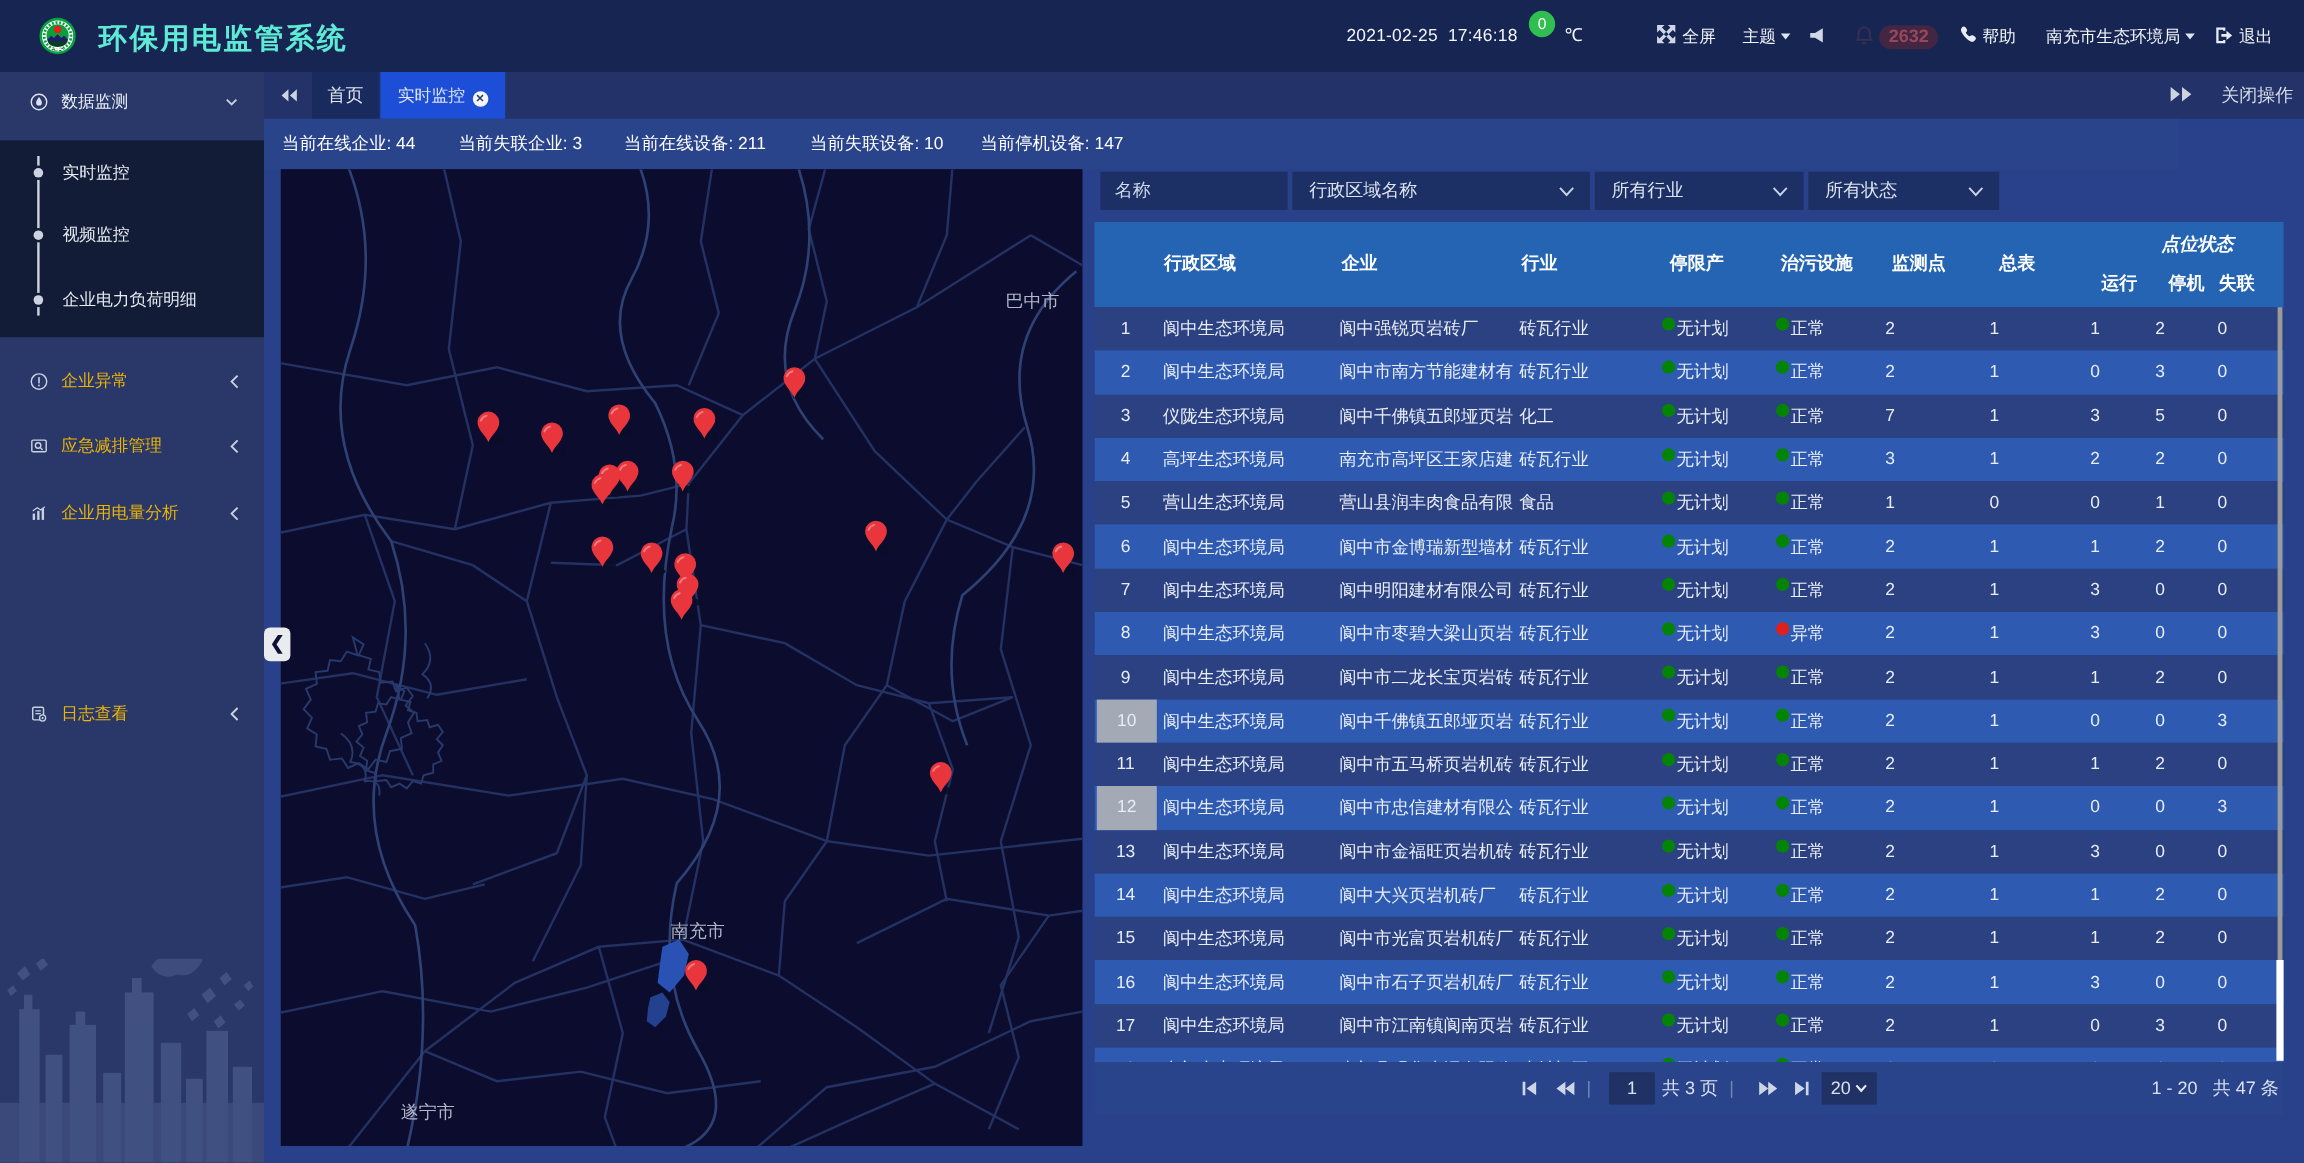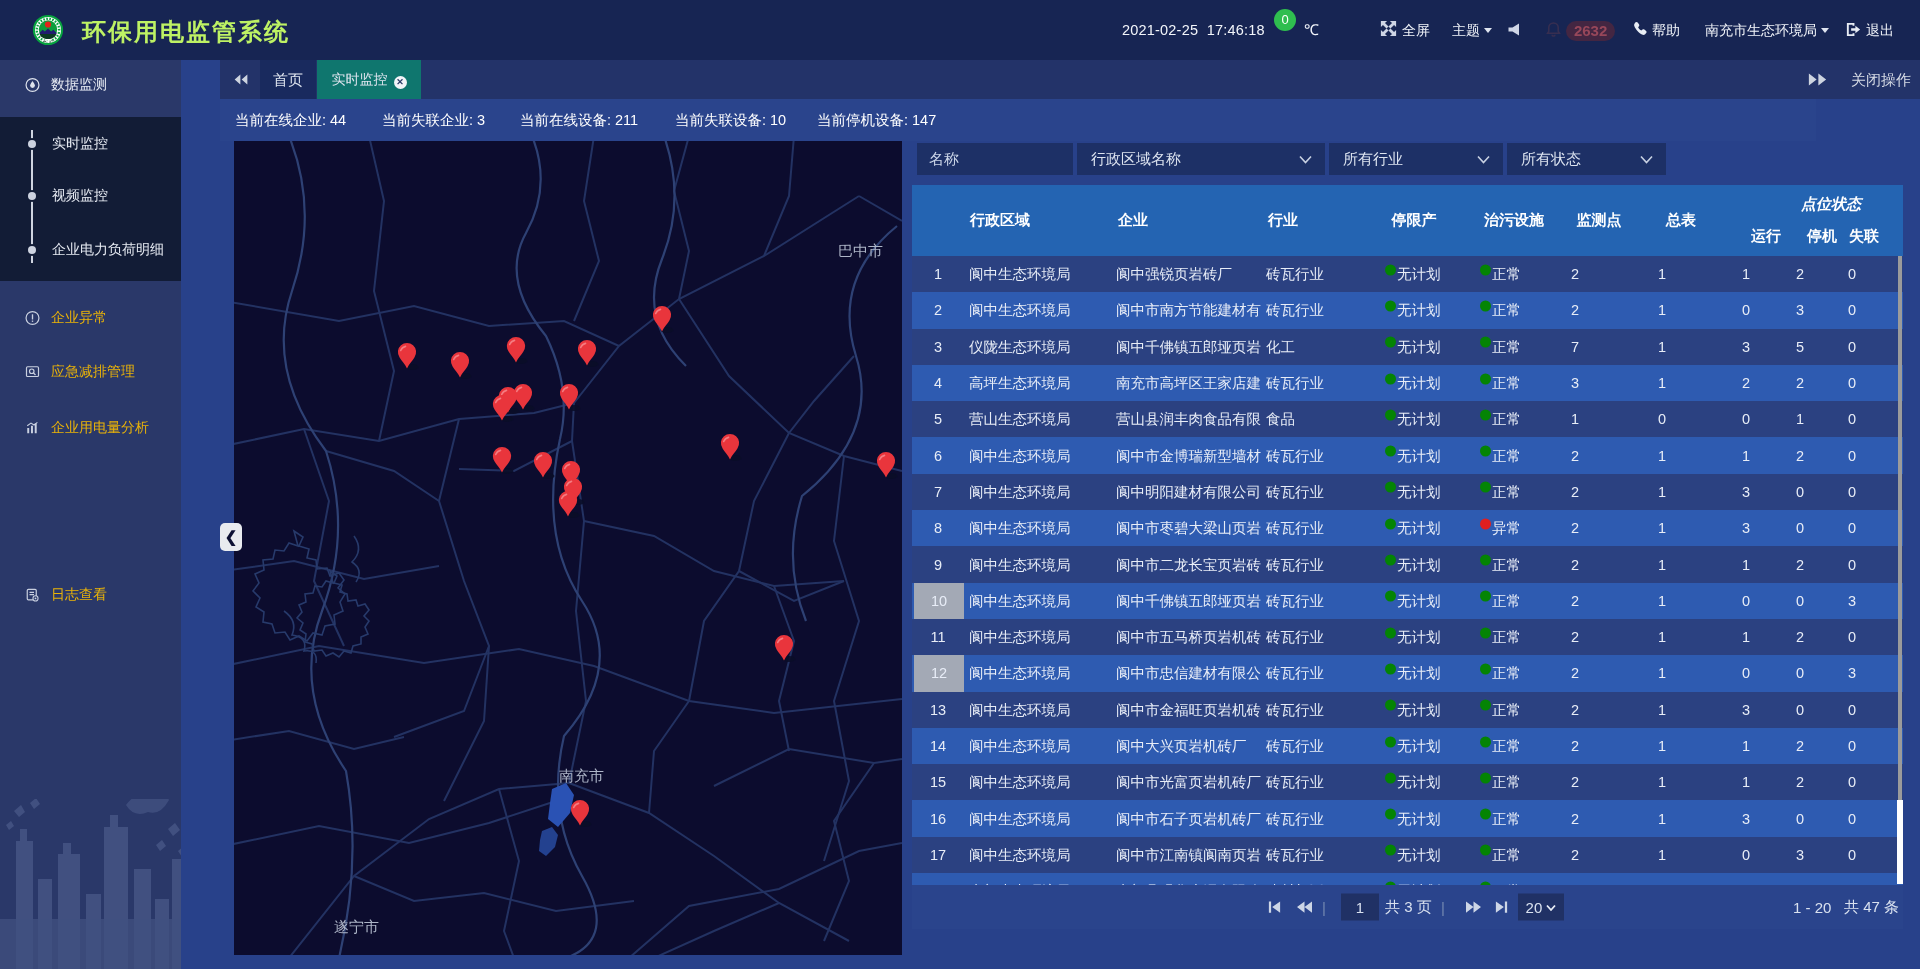--- a/index.html
+++ b/index.html
@@ -3,56 +3,56 @@
 <meta charset="utf-8">
 <title>环保用电监管系统</title>
 <style>
   * { margin:0; padding:0; box-sizing:border-box; }
   html,body { width:1920px; height:969px; overflow:hidden; font-family:"Liberation Sans",sans-serif; }
   body { position:relative; background:#28418a; }
 
   
   #header { position:absolute; left:0; top:0; width:1920px; height:60px; background:#172553; }
   #logo { position:absolute; left:32px; top:14px; width:32px; height:32px; }
-  #title { position:absolute; left:82px; top:16px; color:#bef264; font-size:24px; font-weight:bold; letter-spacing:2px; }
+  #title { position:absolute; left:82px; top:16px; color:#5eead4; font-size:24px; font-weight:bold; letter-spacing:2px; }
   .hright { position:absolute; top:0; height:76px; line-height:60px; color:#f2f5fa; font-size:14px; white-space:nowrap; }
   #datetime { left:1122px; font-size:14.5px; letter-spacing:.2px; }
   #tempball { position:absolute; left:1274px; top:9px; width:22px; height:22px; background:#2fbe4f; border-radius:50%; color:#fff; font-size:13px; text-align:center; line-height:22px; }
   #tempc { left:1304px; font-size:15px; }
   .hitem { font-size:14px; }
   #fullscr { left:1379px; }
   #theme { left:1452px; }
   #muteic { left:1506px; }
   #bellwrap { left:1545px; }
   #badge { display:inline-block; background:#432642; color:#97475a; border-radius:10px; height:20px; line-height:20px; padding:0 8px; font-size:15px; font-weight:bold; vertical-align:middle; }
   #help { left:1632px; }
   #org { left:1705px; }
   #logout { left:1845px; }
   .car { display:inline-block; width:0; height:0; border-left:4.5px solid transparent; border-right:4.5px solid transparent; border-top:5.5px solid #dfe5f0; vertical-align:middle; margin-left:4px; margin-bottom:2px; }
 
   
-  #sidebar { position:absolute; left:0; top:60px; width:181px; height:909px; background:#2a3869; overflow:hidden; }
+  #sidebar { position:absolute; left:0; top:60px; width:220px; height:909px; background:#2a3869; overflow:hidden; }
   .mitem { position:absolute; left:0; width:220px; height:40px; color:#eab308; font-size:14px; }
   .mitem .mic { position:absolute; left:25px; top:50%; transform:translateY(-50%); width:15px; height:15px; }
   .mitem .mtx { position:absolute; left:51px; top:50%; transform:translateY(-50%); }
   .mitem .mchev { position:absolute; right:21px; top:50%; transform:translateY(-50%); font-size:12px; color:#c9d0e0; transform-origin:center; }
   #submenu { position:absolute; left:0; top:57px; width:220px; height:164px; background:#121c36; }
   #submenu .vline { position:absolute; left:31px; top:13px; width:2px; height:133px; background:#cfd4e0; }
   .sitem { position:absolute; left:0; width:220px; color:#e6eaf2; font-size:14px; }
   .sitem .dot { position:absolute; left:26px; top:50%; margin-top:-6px; width:12px; height:12px; background:#121c36; border-radius:50%; }
   .sitem .dot::after { content:""; position:absolute; left:2px; top:2px; width:8px; height:8px; background:#ccd2df; border-radius:50%; }
   .sitem .stx { position:absolute; left:52px; top:50%; transform:translateY(-50%); }
   #skyline { position:absolute; left:0; bottom:0; width:220px; height:170px; opacity:.30; }
 
   
   #tabbar { position:absolute; left:220px; top:60px; width:1700px; height:39px; background:#233369; }
   #tabcollapse { position:absolute; left:10px; top:0; width:22px; height:39px; color:#d7dce6; text-align:center; line-height:39px; font-size:17px; letter-spacing:-4px;}
   .tab { position:absolute; top:0; height:39px; line-height:39px; text-align:center; font-size:15px; color:#dfe5ef; }
   #tab1 { left:40px; width:56px; background:#192a5e; }
-  #tab2 { left:97px; width:104px; background:#0f766e; font-size:14px; }
+  #tab2 { left:97px; width:104px; background:#1d4ed8; font-size:14px; }
   #tabclose { display:inline-block; width:13px; height:13px; background:#f2f4f8; color:#2a3a66; border-radius:50%; font-size:9px; line-height:13px; text-align:center; vertical-align:-1px; margin-left:6px; font-weight:bold;}
   #tabright { position:absolute; right:0px; top:0; height:39px; line-height:39px; color:#d7dce6; font-size:15px; }
   #tabright .cl { margin-right:9px; }
 
   
   #stats { position:absolute; left:220px; top:99px; width:1596px; height:42px; background:#2a448c; color:#fff; font-size:14.5px; }
   #stats span { position:absolute; top:50%; transform:translateY(-50%); white-space:nowrap; }
 
   
   #map { position:absolute; left:234px; top:141px; width:668px; height:814px; background:#0c0c2e; overflow:hidden; }

